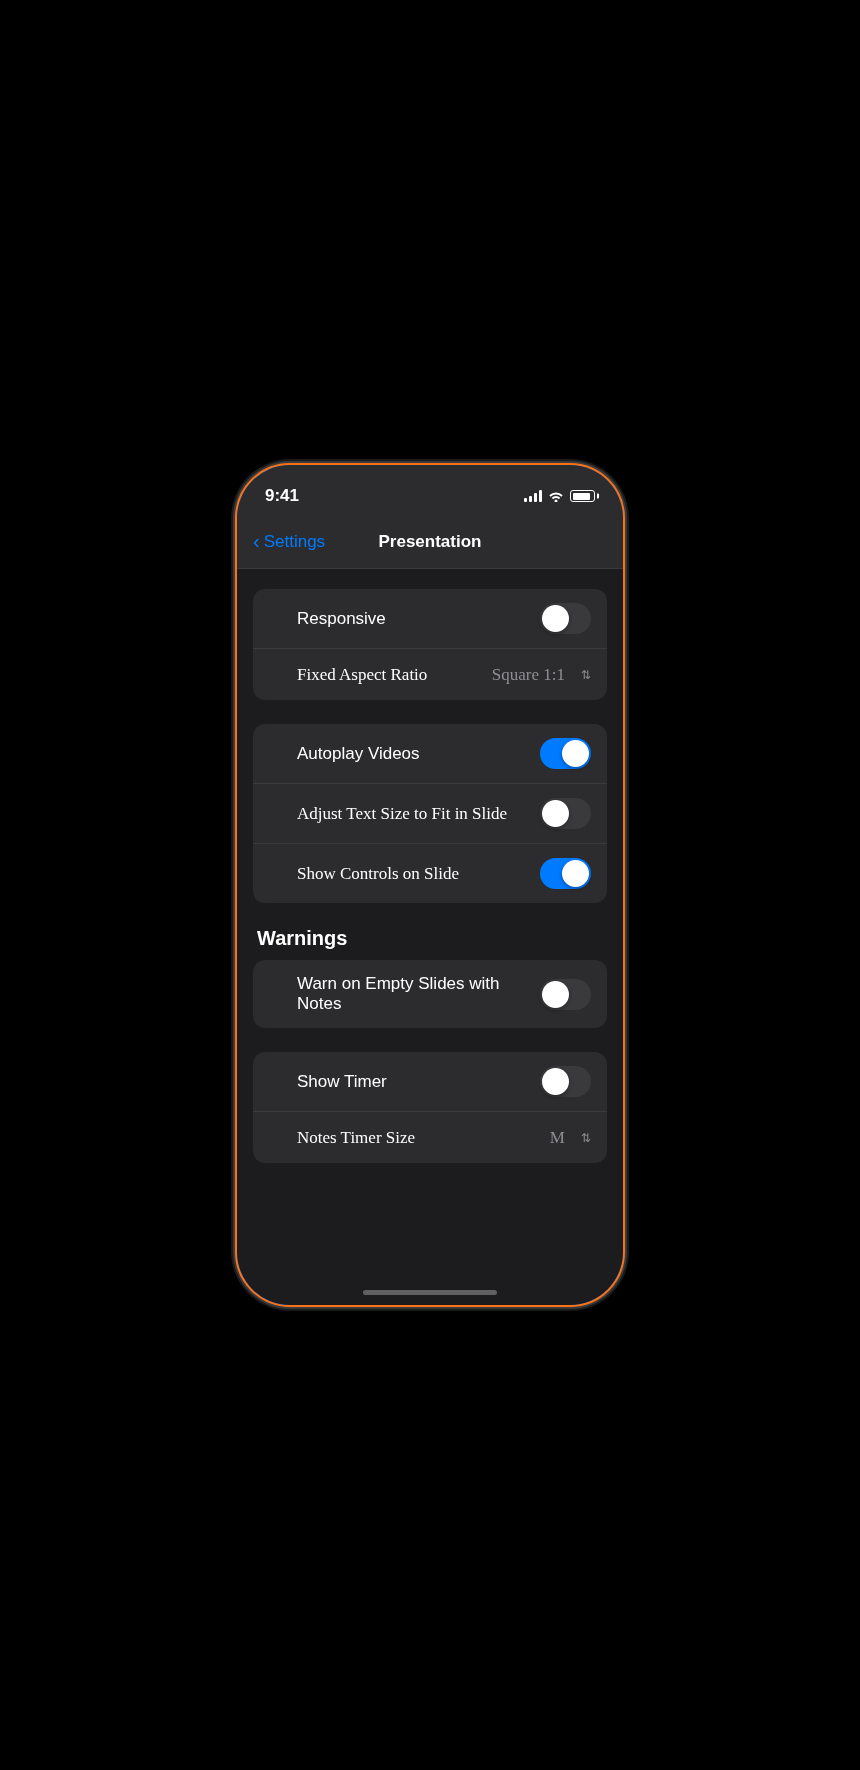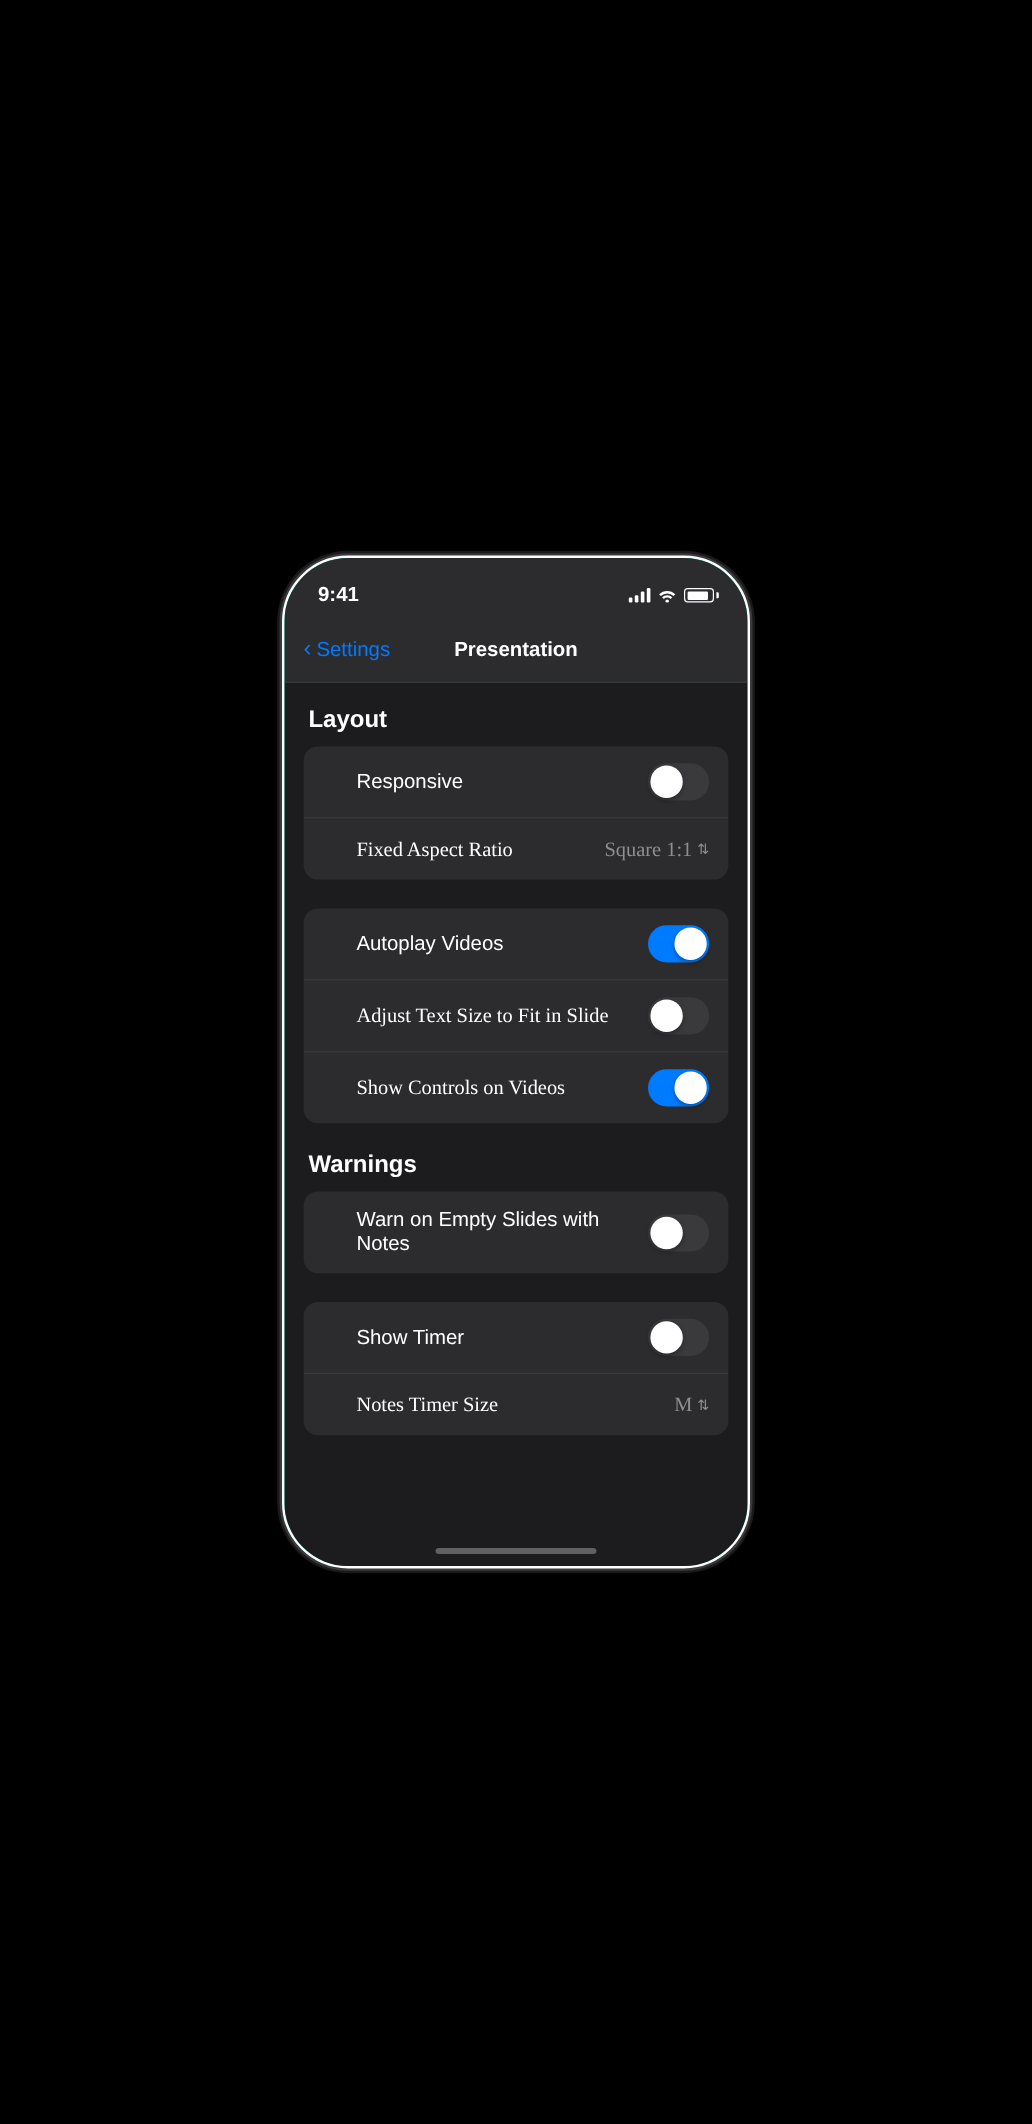--- a/index.html
+++ b/index.html
@@ -13,26 +13,26 @@
       display: flex;
       justify-content: center;
       align-items: center;
       min-height: 100vh;
       font-family: -apple-system, BlinkMacSystemFont, 'SF Pro Display', 'Helvetica Neue', sans-serif;
     }
 
     .phone-frame {
       width: 390px;
       height: 844px;
-      background: #14b8a6;
+      background: #3b82f6;
       border-radius: 55px;
       overflow: hidden;
       position: relative;
       box-shadow: 0 0 0 2px #3a3a3c, 0 0 0 4px #1a1a1a, 0 20px 60px rgba(0,0,0,0.8);
-      border: 2px solid #ffffff;
+      border: 2px solid #f97316;
     }
 
     .status-bar {
       background: #2c2c2e;
       height: 50px;
       display: flex;
       align-items: center;
       justify-content: space-between;
       padding: 0 28px;
       padding-top: 12px;
@@ -204,21 +204,21 @@
 
     .toggle.on .toggle-thumb {
       left: 22px;
     }
 
     .row-value {
       color: #8e8e93;
       font-size: 17px;
       display: flex;
       align-items: center;
-      gap: 4px;
+      gap: 16px;
     }
 
     .updown-arrows {
       color: #8e8e93;
       font-size: 12px;
       line-height: 1;
     }
 
     .home-indicator {
       height: 34px;
@@ -262,21 +262,20 @@
   <div class="nav-bar">
     <div class="nav-back">
       <span class="nav-back-chevron">‹</span>
       <span>Settings</span>
     </div>
     <span class="nav-title">Presentation</span>
   </div>
 
   <div class="content">
 
-    <div class="section-title">Layout</div>
     <div class="settings-group">
       <div class="settings-row">
         <span class="row-label">Responsive</span>
         <div class="toggle off">
           <div class="toggle-thumb"></div>
         </div>
       </div>
       <div class="settings-row">
         <span class="row-label">Fixed Aspect Ratio</span>
         <div class="row-value">
@@ -293,21 +292,21 @@
           <div class="toggle-thumb"></div>
         </div>
       </div>
       <div class="settings-row">
         <span class="row-label">Adjust Text Size to Fit in Slide</span>
         <div class="toggle off">
           <div class="toggle-thumb"></div>
         </div>
       </div>
       <div class="settings-row">
-        <span class="row-label">Show Controls on Videos</span>
+        <span class="row-label">Show Controls on Slide</span>
         <div class="toggle on">
           <div class="toggle-thumb"></div>
         </div>
       </div>
     </div>
 
     <div class="section-title">Warnings</div>
     <div class="settings-group">
       <div class="settings-row">
         <span class="row-label">Warn on Empty Slides with Notes</span>

